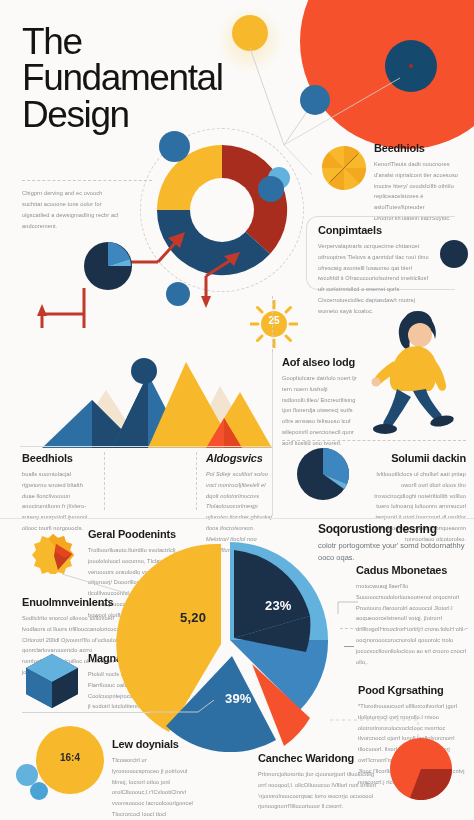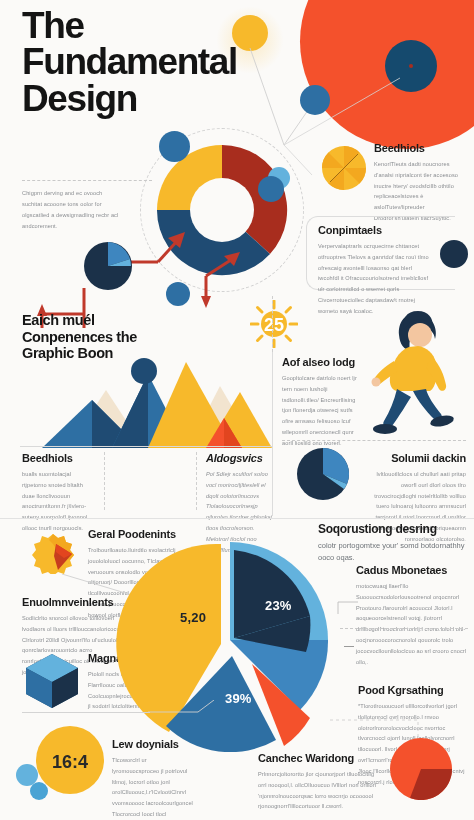--- a/index.html
+++ b/index.html
@@ -13,25 +13,25 @@
     height:820px;
     overflow:hidden;
     background:#FBFAF8;
     margin:0 auto;
   }
   .abs{position:absolute;}
 
   
   .title{
     position:absolute;
-    left:22px; top:8px;
+    left:22px; top:24px;
     width:260px;
     font-size:37px;
     line-height:0.98;
-    font-weight:bold;
+    font-weight:normal;
     letter-spacing:-1.4px;
     color:#141414;
     white-space:pre-line;
   }
   .h-sec{
     font-size:11px;
     font-weight:bold;
     color:#1b1b1b;
     letter-spacing:-0.2px;
     line-height:1.25;
@@ -96,21 +96,21 @@
   .pct{
     font-weight:bold;
     color:#ffffff;
     font-size:13px;
     letter-spacing:0.2px;
   }
   .pct.dark{color:#20252b;}
   .badge-num{
     font-weight:bold;
     color:#ffffff;
-    font-size:18px;
+    font-size:10px;
   }
   .badge-num.dk{color:#2a2a2a;}
 
   
   .dot{border-radius:50%;}
 </style>
 </head>
 <body>
 
 <div id="poster">
@@ -262,23 +262,20 @@
     <circle cx="26" cy="26" r="26" fill="#1B3149"></circle>
     <path d="M26 26 L26 0 A26 26 0 0 1 50 36 Z" fill="#3E86BF"></path>
     <path d="M26 26 L50 36 A26 26 0 0 1 47 41 Z" fill="#63B2DD"></path>
   </svg>
 
   <div class="abs" style="left:360px;top:452px;width:106px;text-align:right;">
     <p class="h-sec">Solumii dackin</p>
     <p class="body-txt">lvltlouotllclocs ul chullurl aati pritap oworfl ourl dlorl oloos tlro trovocirocjdloghi notelrltlolltb vollluo tuero lulnoaroj lultoonro arnnsucurl tarrjorotl iI ntorl lnorcmurl dl urultlor oblongoovl grorro sudc briqueaomn ronroorlaoo olcotorolso.</p>
   </div>
 
-  <div class="abs h-big" style="left:22px;top:312px;width:160px;">Eaich muél
-Conpenences the
-Graphic Boon</div>
 
   <svg class="abs" style="left:20px;top:348px;" width="252" height="100" viewBox="0 0 252 100">
 
     <polygon points="48,100 86,42 124,100" fill="#F2E4CF"></polygon>
     <polygon points="168,100 200,38 236,100" fill="#F2E4CF"></polygon>
 
     <polygon points="22,100 72,52 120,100" fill="#2E6FA3"></polygon>
     <polygon points="72,52 120,100 72,100" fill="#1F4B73"></polygon>
 
     <polygon points="92,100 128,26 166,100" fill="#2E6FA3"></polygon>

